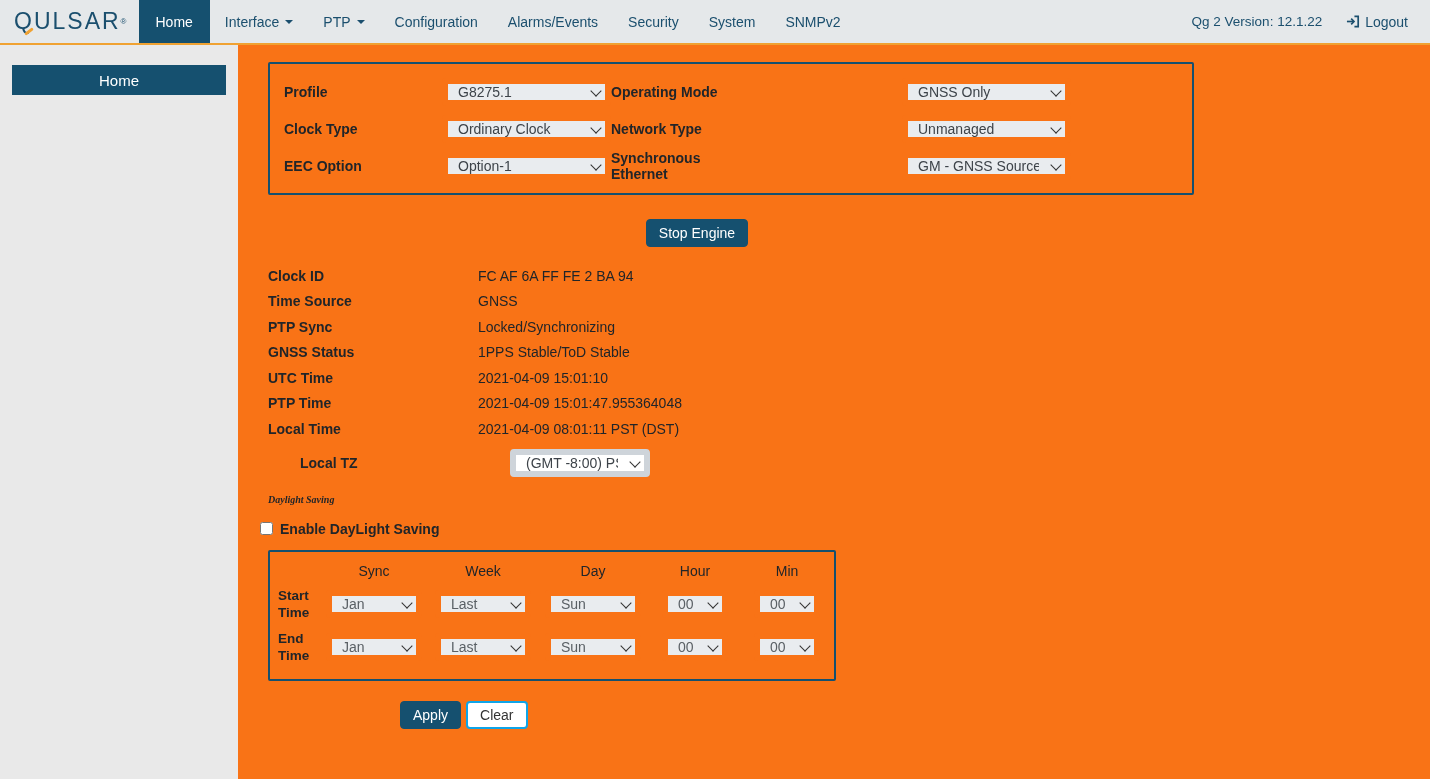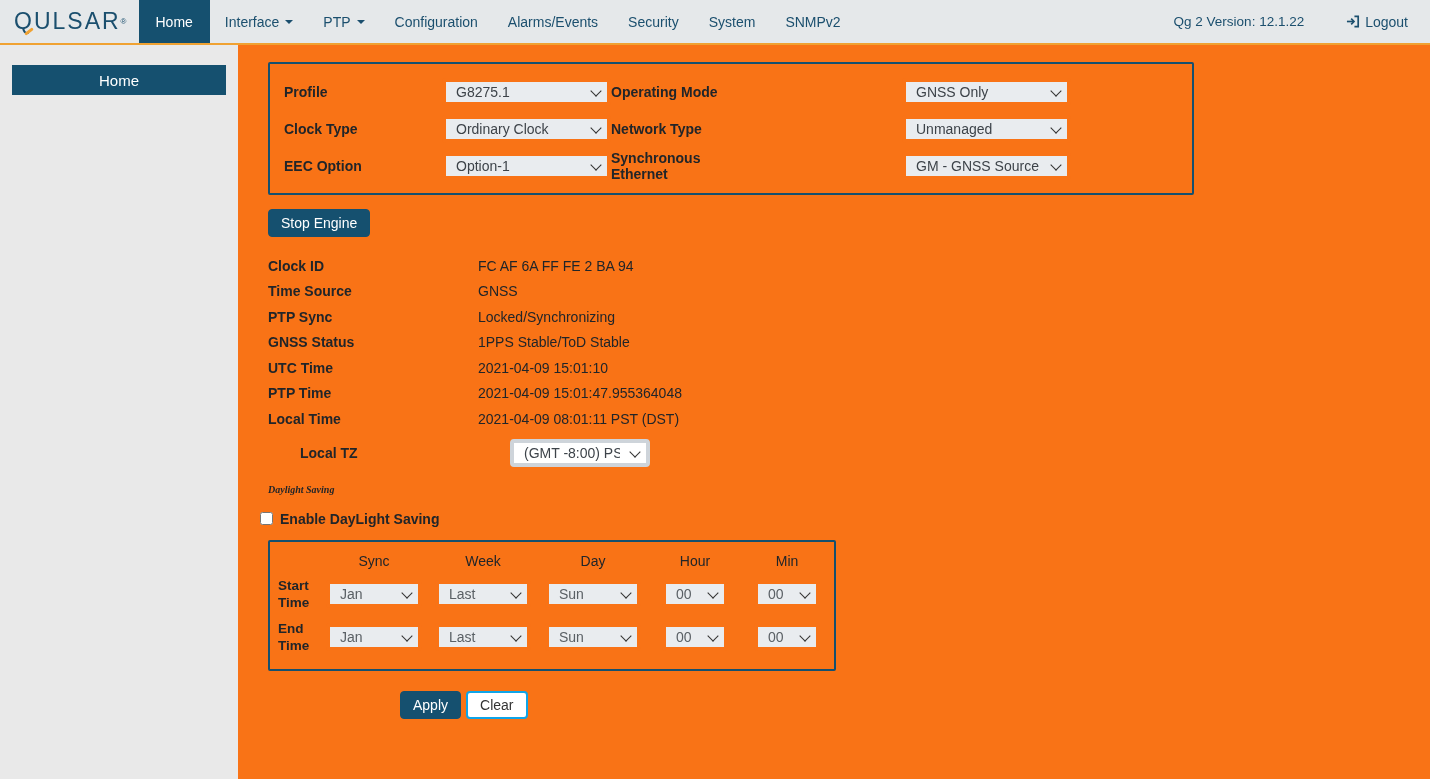--- a/index.html
+++ b/index.html
@@ -58,21 +58,21 @@
     display: inline-block;
     width: 0; height: 0;
     border-left: 4px solid transparent;
     border-right: 4px solid transparent;
     border-top: 4px solid currentColor;
     margin-left: 6px;
   }
   .nav-right {
     margin-left: auto;
     display: flex; align-items: center;
-    gap: 42px;
+    gap: 24px;
     padding-right: 22px;
     color: #1b4f6e;
   }
   .version { font-size: 13.5px; }
   .logout { display: flex; align-items: center; gap: 4px; cursor: pointer; font-size: 14px; }
   .logout svg { display: block; }
 
   
   .layout { display: flex; height: 734px; }
   .sidebar {
@@ -113,21 +113,21 @@
   .field-label { font-weight: bold; font-size: 14px; color: #212529; }
 
   
   .sel { position: relative; display: inline-block; }
   .sel select {
     appearance: none;
     -webkit-appearance: none;
     width: 100%;
     height: 28px;
     background: #e9ecef;
-    border: 4px solid #f97316;
+    border: 6px solid #f97316;
     border-radius: 4px;
     padding: 0 26px 0 10px;
     font-family: "Liberation Sans", sans-serif;
     font-size: 14px;
     color: #3d4349;
     cursor: pointer;
   }
   .sel::after {
     content: "";
     position: absolute;
@@ -139,21 +139,21 @@
     pointer-events: none;
   }
   .sel.w169 { width: 169px; }
   .sel.w170 { width: 140px; }
   .sel.w96 { width: 96px; }
   .sel.w66 { width: 66px; }
   .sel.white select { background: #ffffff; border-color: #ced4da; color: #3d4349; }
   .sel.dim select { color: #5a6065; }
 
   
-  .stop-row { width: 858px; display: flex; margin-top: 14px; }
+  .stop-row { width: 858px; display: flex; justify-content: center; margin-top: 24px; }
   .btn-primary {
     background: #15506f;
     color: #ffffff;
     border: 1px solid #15506f;
     border-radius: 4px;
     height: 28px;
     padding: 0 12px;
     font-family: "Liberation Sans", sans-serif;
     font-size: 14px;
     cursor: pointer;

